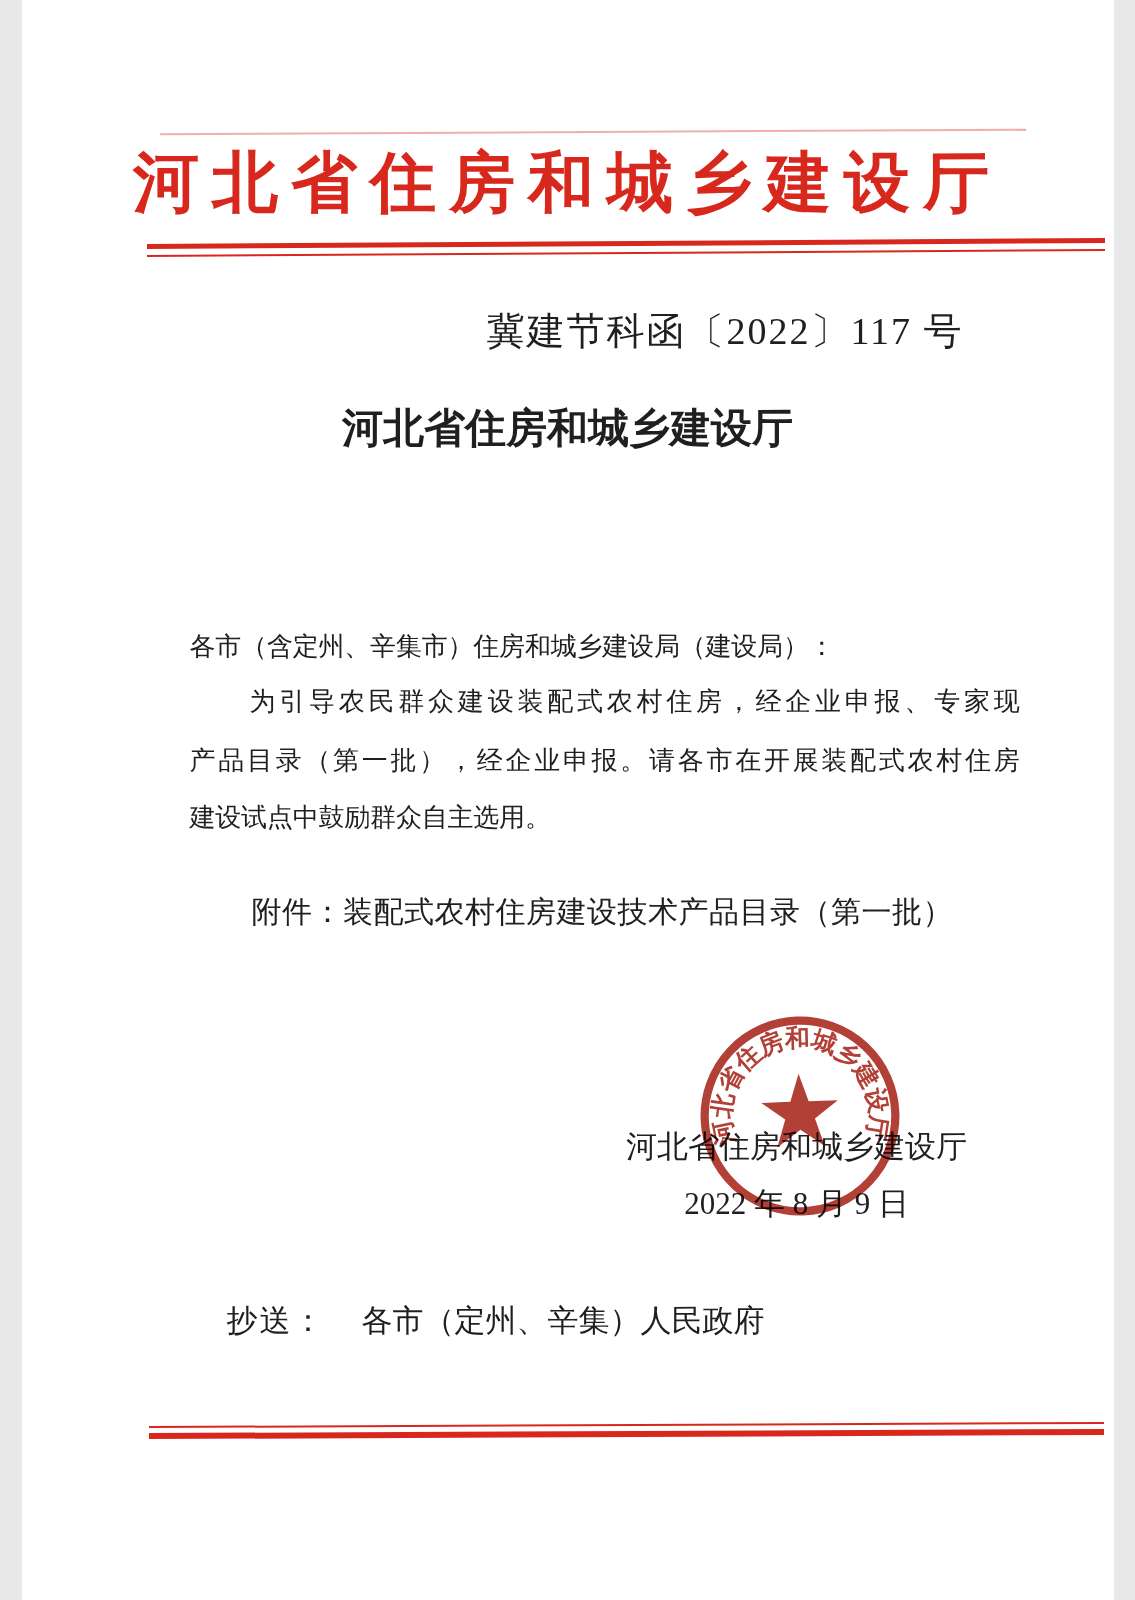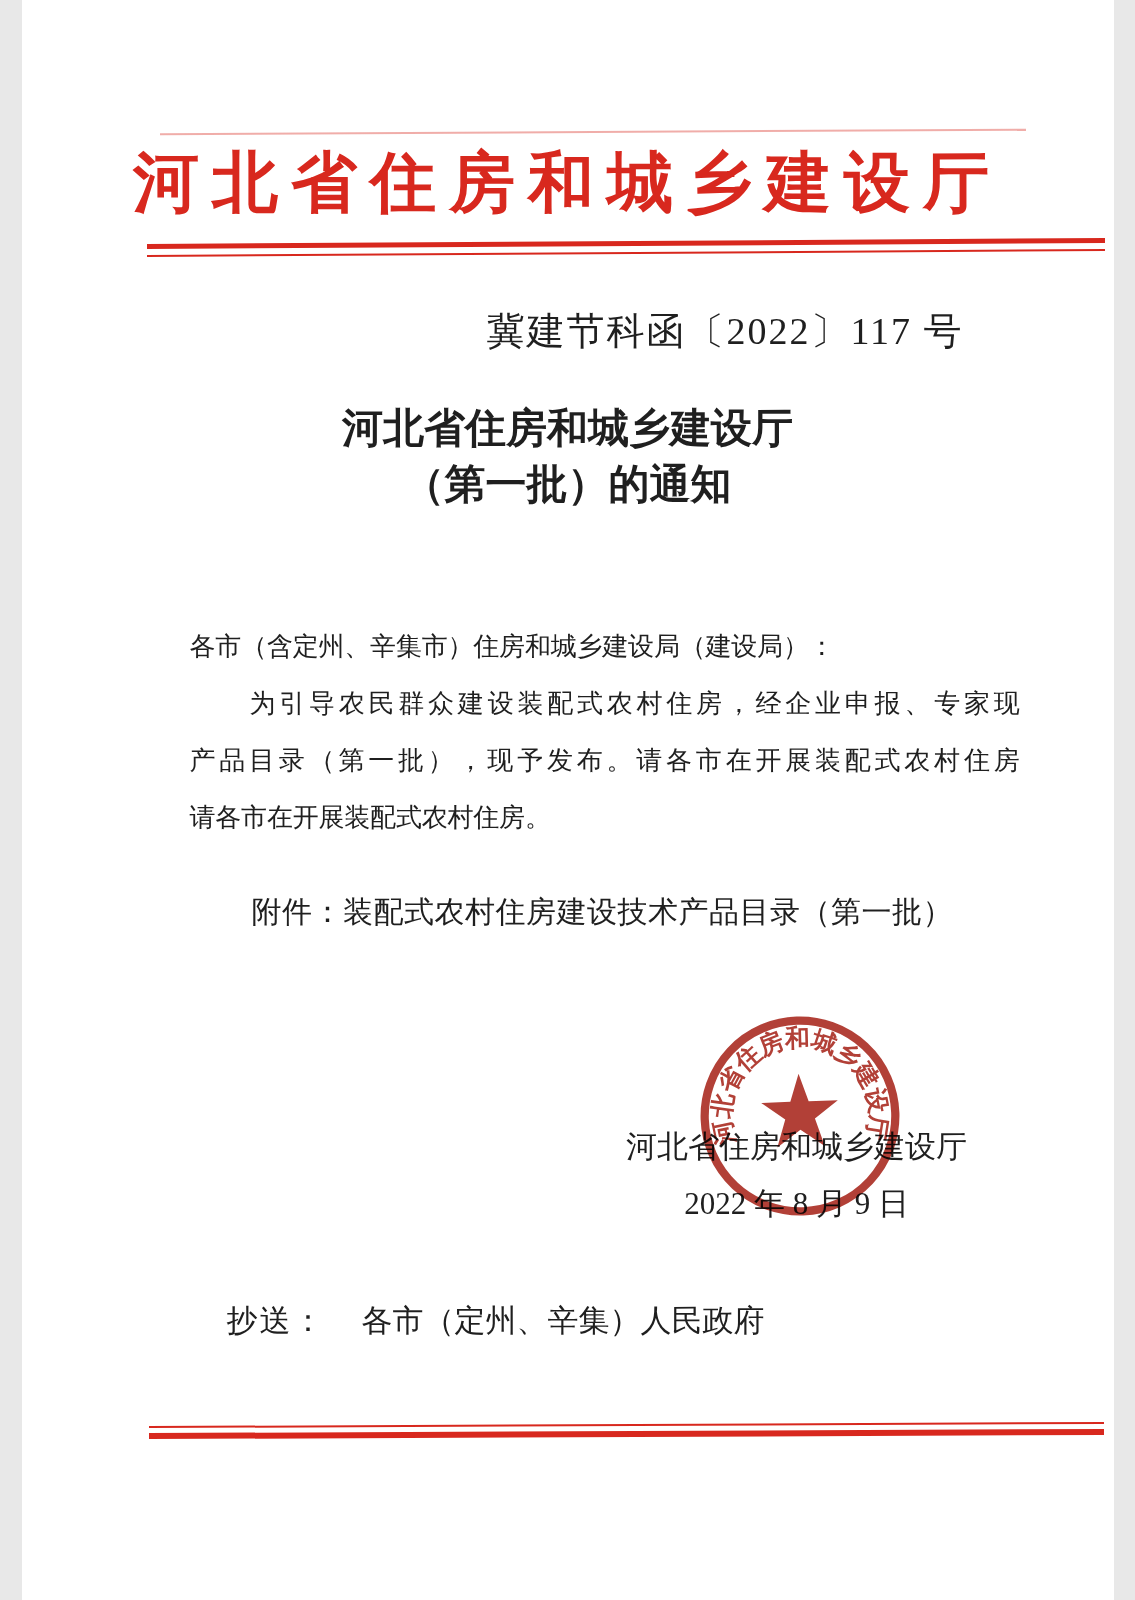--- a/index.html
+++ b/index.html
@@ -43,21 +43,21 @@
     text-align:center; font-weight:bold;
     font-size:41px; line-height:56px; white-space:nowrap;
   }
 
   .body-block {
     position:absolute; left:168px; top:618px; width:830px;
     font-size:26px; line-height:57px; letter-spacing:-0.2px;
   }
   .body-line { white-space:nowrap; }
   .body-line.justify { white-space:normal; text-align:justify; text-align-last:justify; }
-  .body-line.indent  { padding-left:60px; }
+  .body-line.indent  { padding-left:60px;font-family:Liberation Mono, monospace; }
 
   .attachment-line {
     position:absolute; left:230px; top:892px;
     font-size:30px; white-space:nowrap; letter-spacing:0.5px;
   }
 
   .sign-block {
     position:absolute; left:560px; top:1118px; width:430px;
     text-align:center; font-size:31px; line-height:57px; white-space:nowrap;
   }
@@ -82,28 +82,27 @@
 
   <div class="masthead">河北省住房和城乡建设厅</div>
 
   <div class="rule rule-top-thick"></div>
   <div class="rule rule-top-thin"></div>
 
   <div class="doc-number">冀建节科函〔2022〕117 号</div>
 
   <div class="doc-title">
     <div>河北省住房和城乡建设厅</div>
-    <div>（第一批）的通知</div>
   </div>
 
   <div class="body-block">
     <div class="body-line">各市（含定州、辛集市）住房和城乡建设局（建设局）：</div>
     <div class="body-line justify indent">为引导农民群众建设装配式农村住房，经企业申报、专家现</div>
-    <div class="body-line justify">产品目录（第一批），现予发布。请各市在开展装配式农村住房</div>
-    <div class="body-line">请各市在开展装配式农村住房。</div>
+    <div class="body-line justify">产品目录（第一批），经企业申报。请各市在开展装配式农村住房</div>
+    <div class="body-line">建设试点中鼓励群众自主选用。</div>
   </div>
 
   <div class="attachment-line">附件：装配式农村住房建设技术产品目录（第一批）</div>
 
   <div class="sign-block">
     <div>河北省住房和城乡建设厅</div>
     <div>2022 年 8 月 9 日</div>
   </div>
 
   <svg class="seal" viewBox="0 0 240 240" xmlns="http://www.w3.org/2000/svg">

